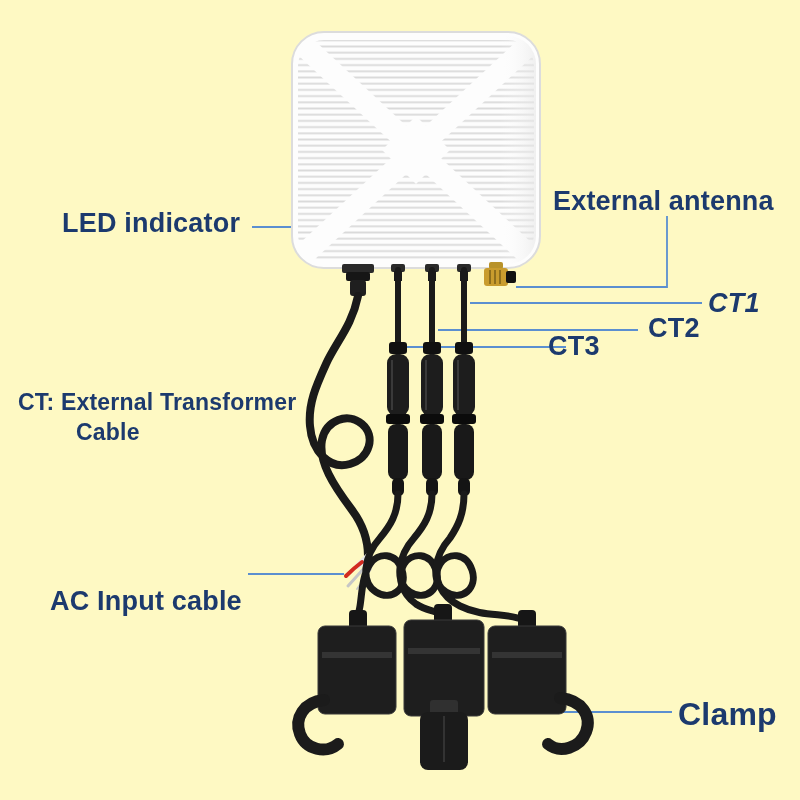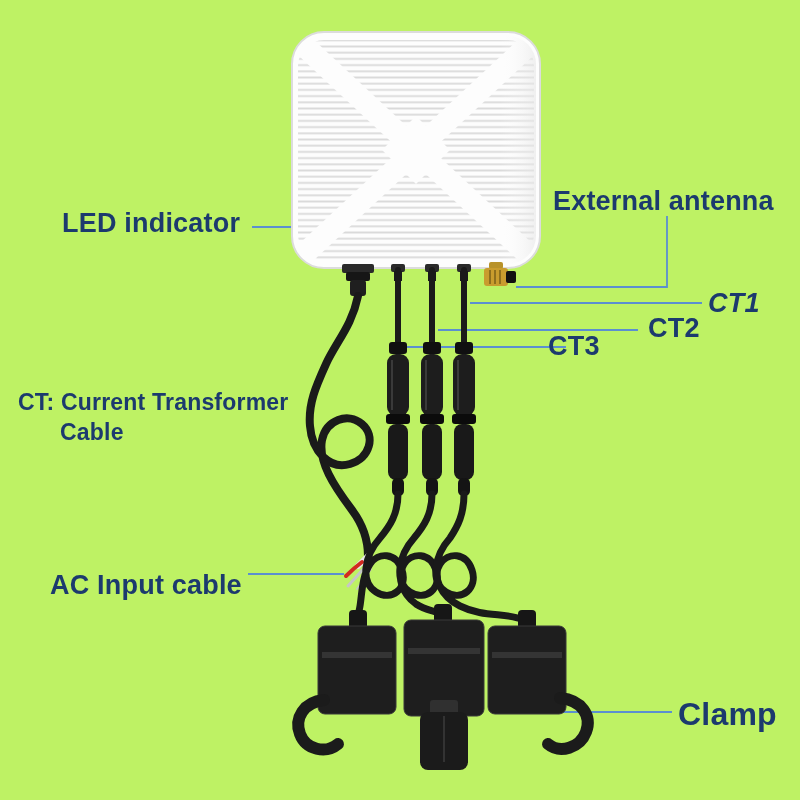--- a/index.html
+++ b/index.html
@@ -1,26 +1,26 @@
 <!DOCTYPE html>
 <html><head>
 <meta charset="utf-8">
 <style>
   html,body{margin:0;padding:0;background:#ffffff;}
   #stage{
-    position:relative;width:800px;height:800px;background:#bef264;
+    position:relative;width:800px;height:800px;background:#fef9c3;
     font-family:"Liberation Sans",sans-serif;overflow:hidden;
   }
   #art{position:absolute;left:0;top:0;}
   .label{
     position:absolute;color:var(--label-text,#1c3a6e);
     font-weight:600;font-size:27px;white-space:nowrap;letter-spacing:.2px;
   }
   .label.small{font-size:23px;line-height:1.3;}
-  .label .line2{display:block;margin-left:42px;}
+  .label .line2{display:block;margin-left:58px;}
   .leader{stroke:var(--leader-line,#5b8fd0);stroke-width:1.8;fill:none;}
   .cable{stroke:var(--cable-black,#1a1a1a);fill:none;stroke-linecap:round;}
   .jaw{stroke:#1b1b1b;stroke-width:12;fill:none;stroke-linecap:round;}
   .clampbody{fill:#1e1e1e;stroke:#383838;stroke-width:1;}
   .stub{fill:#161616;}
   .gold{fill:var(--antenna-gold,#c99c2e);}
 </style>
 </head>
 <body style="--label-text: #1c3a6e; --leader-line: #5b8fd0; --antenna-gold: #c99c2e; --wire-red: #d22b20; --wire-bare: #c6c6c6; --cable-black: #1a1a1a; --device-fill: #fdfdfd; --device-stroke: #dcdcdc; --fin-line: #d9d9d9;">
 
@@ -175,21 +175,21 @@
 
   <div class="label" style="left:553px;top:186px;">External antenna</div>
 
   <div class="label" style="left:708px;top:288px;font-style:italic;">CT1</div>
 
   <div class="label" style="left:648px;top:313px;">CT2</div>
 
   <div class="label" style="left:548px;top:331px;">CT3</div>
 
   <div class="label small" style="left:18px;top:388px;">
-    <span>CT: Current Transformer</span>
+    <span>CT: External Transformer</span>
     <span class="line2">Cable</span>
   </div>
 
-  <div class="label" style="left:50px;top:570px;">AC Input cable</div>
+  <div class="label" style="left:50px;top:586px;">AC Input cable</div>
 
   <div class="label" style="left:678px;top:696px;font-size:32px;">Clamp</div>
 
 </div>
 
 </body></html>

